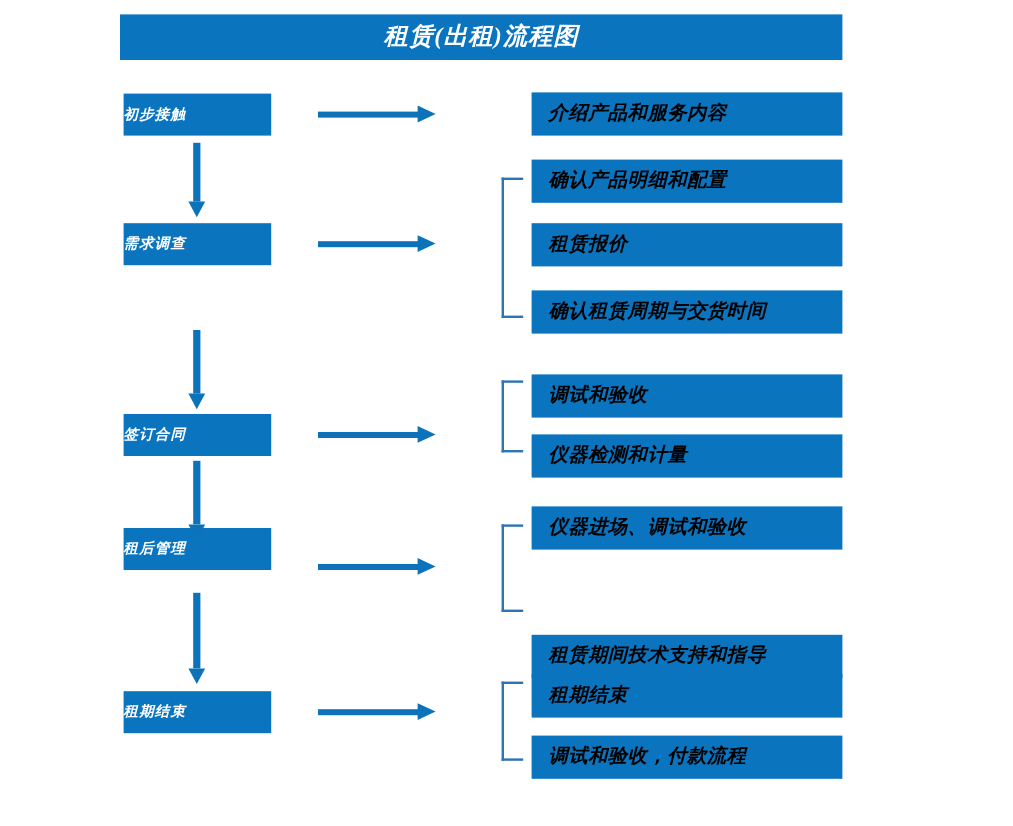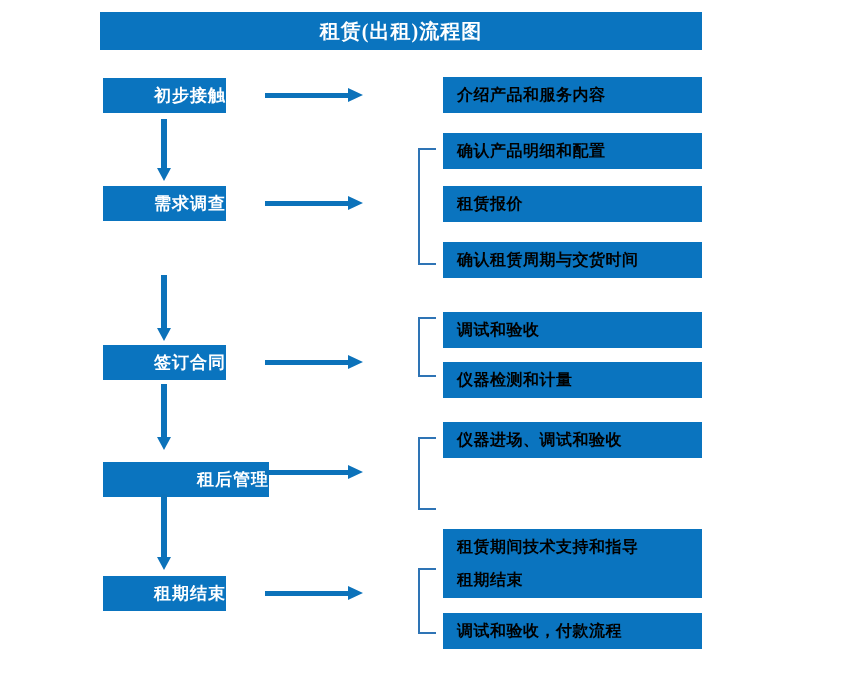--- a/index.html
+++ b/index.html
@@ -13,20 +13,21 @@
     font-family: "Liberation Serif", "DejaVu Serif", serif;
     position: relative;
     overflow: hidden;
   }
   #canvas {
     position: absolute;
     left: 0;
     top: 0;
     width: 844px;
     height: 688px;
+    font-style: italic;
   }
 
   
   .title-bar {
     position: absolute;
     left: 100px;
     top: 12px;
     width: 602px;
     height: 38px;
     background: #0A74BF;
@@ -39,24 +40,24 @@
   }
 
   
   .stage-box {
     position: absolute;
     left: 103px;
     width: 123px;
     height: 35px;
     background: #0A74BF;
     color: #ffffff;
-    font-size: 17px;
+    font-size: 12px;
     font-weight: bold;
     line-height: 35px;
-    text-align: right;
+    text-align: left;
     letter-spacing: 1px;
   }
 
   
   .detail-box {
     position: absolute;
     left: 443px;
     width: 259px;
     height: 36px;
     background: #0A74BF;
@@ -136,21 +137,21 @@
 <div id="canvas">
 
   <div class="title-bar">租赁(出租)流程图</div>
 
   <div class="stage-box" style="top:78px;">初步接触</div>
 
   <div class="stage-box" style="top:186px;">需求调查</div>
 
   <div class="stage-box" style="top:345px;">签订合同</div>
 
-  <div class="stage-box" style="top:462px;padding-left:43px;">租后管理</div>
+  <div class="stage-box" style="top:440px;">租后管理</div>
 
   <div class="stage-box" style="top:576px;">租期结束</div>
 
   <div class="v-arrow" style="top:119px; height:62px;">
     <div class="shaft" style="height:49px;"></div>
     <div class="head" style="top:49px;"></div>
   </div>
 
   <div class="v-arrow" style="top:275px; height:66px;">
     <div class="shaft" style="height:53px;"></div>

